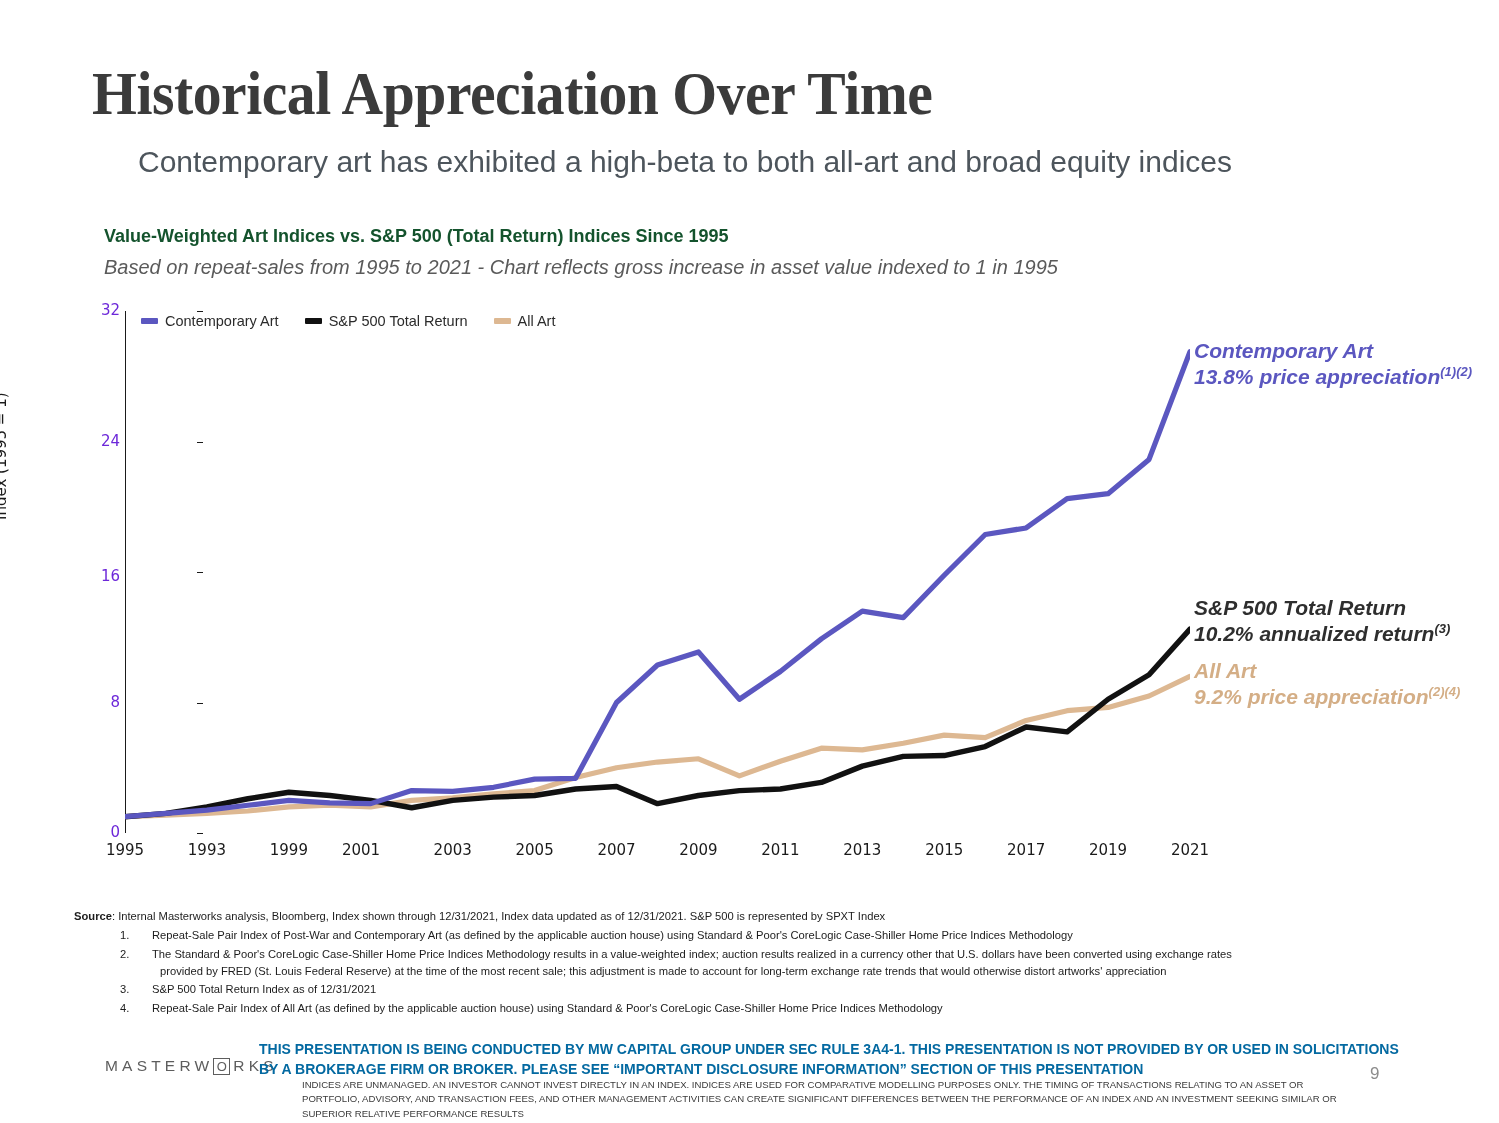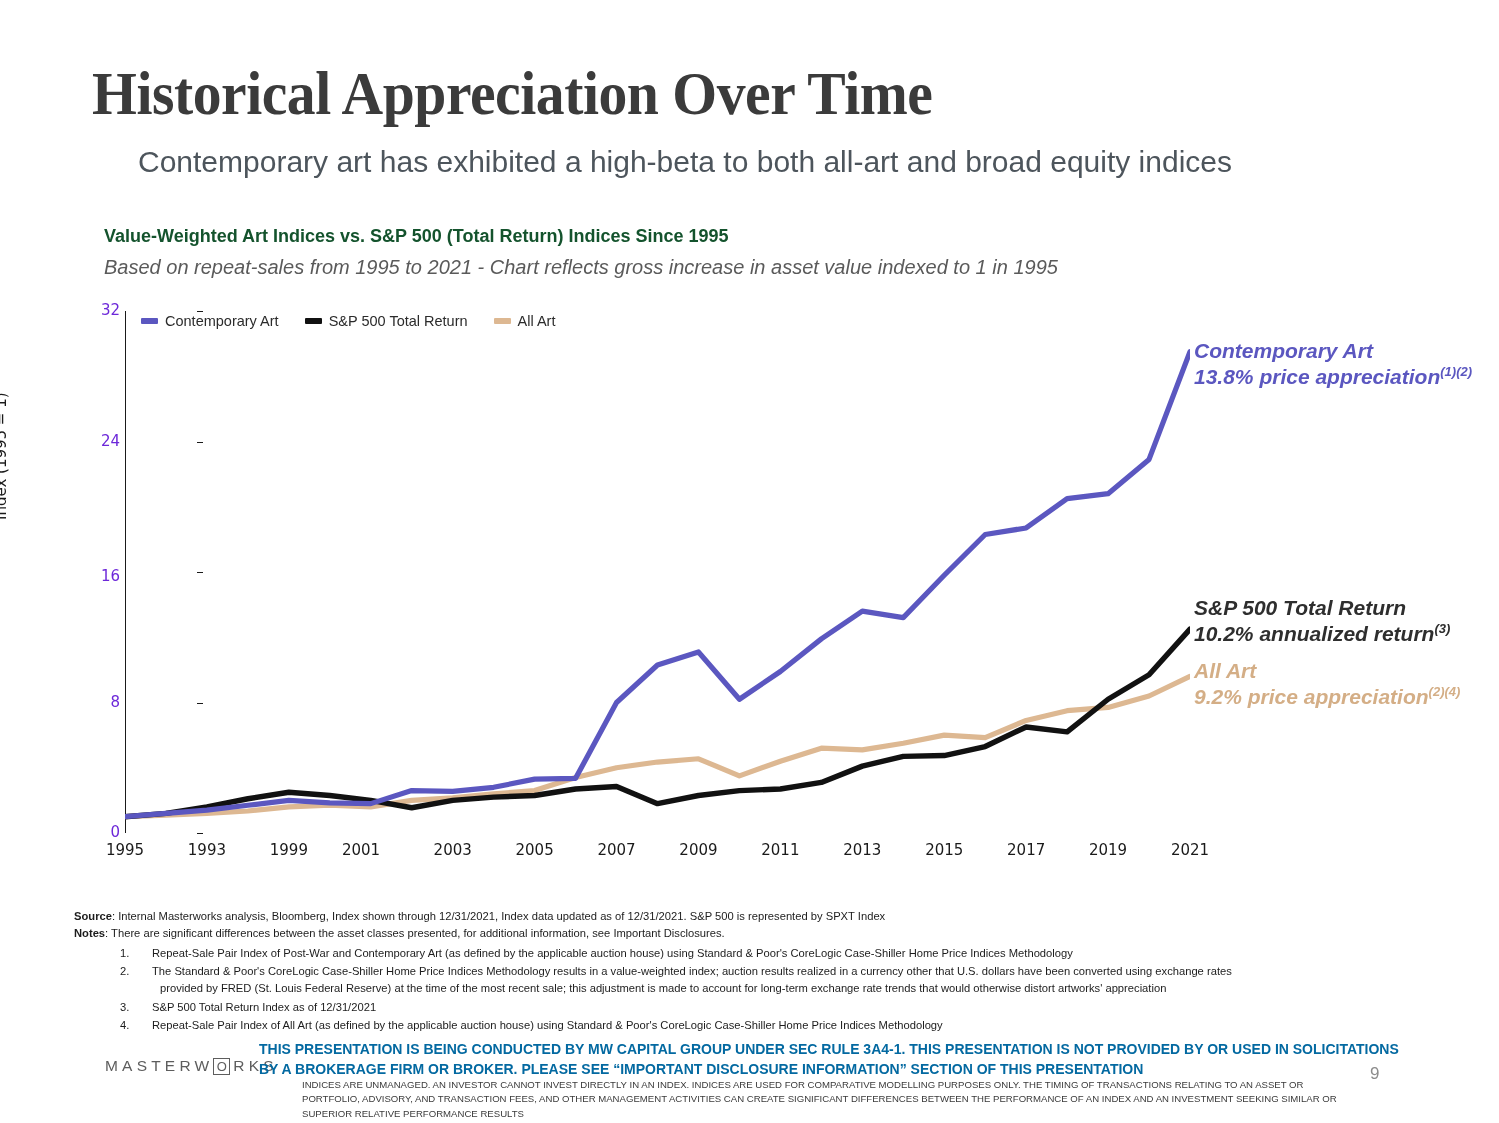--- a/index.html
+++ b/index.html
@@ -233,21 +233,20 @@
   <div>S&amp;P 500 Total Return</div>
   <div><span>10.2% annualized return</span><sup>(3)</sup></div>
 </div>
 <div id="annot-allart" class="annot">
   <div>All Art</div>
   <div><span>9.2% price appreciation</span><sup>(2)(4)</sup></div>
 </div>
 
 <div id="footnotes">
   <div class="fn-line"><span class="fn-label">Source</span><span>: Internal Masterworks analysis, Bloomberg, Index shown through 12/31/2021, Index data updated as of 12/31/2021. S&amp;P 500 is represented by SPXT Index</span></div>
-  <div class="fn-line"><span class="fn-label">Notes</span><span>: There are significant differences between the asset classes presented, for additional information, see Important Disclosures.</span></div>
   <ol id="footnote-list">
       <li><span class="num">1.</span><span>Repeat-Sale Pair Index of Post-War and Contemporary Art (as defined by the applicable auction house) using Standard &amp; Poor's CoreLogic Case-Shiller Home Price Indices Methodology</span></li>
       <li><span class="num">2.</span><span>The Standard &amp; Poor's CoreLogic Case-Shiller Home Price Indices Methodology results in a value-weighted index; auction results realized in a currency other that U.S. dollars have been converted using exchange rates</span><span class="fn-cont">provided by FRED (St. Louis Federal Reserve) at the time of the most recent sale; this adjustment is made to account for long-term exchange rate trends that would otherwise distort artworks' appreciation</span></li>
       <li><span class="num">3.</span><span>S&amp;P 500 Total Return Index as of 12/31/2021</span></li>
       <li><span class="num">4.</span><span>Repeat-Sale Pair Index of All Art (as defined by the applicable auction house) using Standard &amp; Poor's CoreLogic Case-Shiller Home Price Indices Methodology</span></li>
     </ol>
 </div>
 
 <div id="masterworks-logo">
   <span>MASTERW</span>

